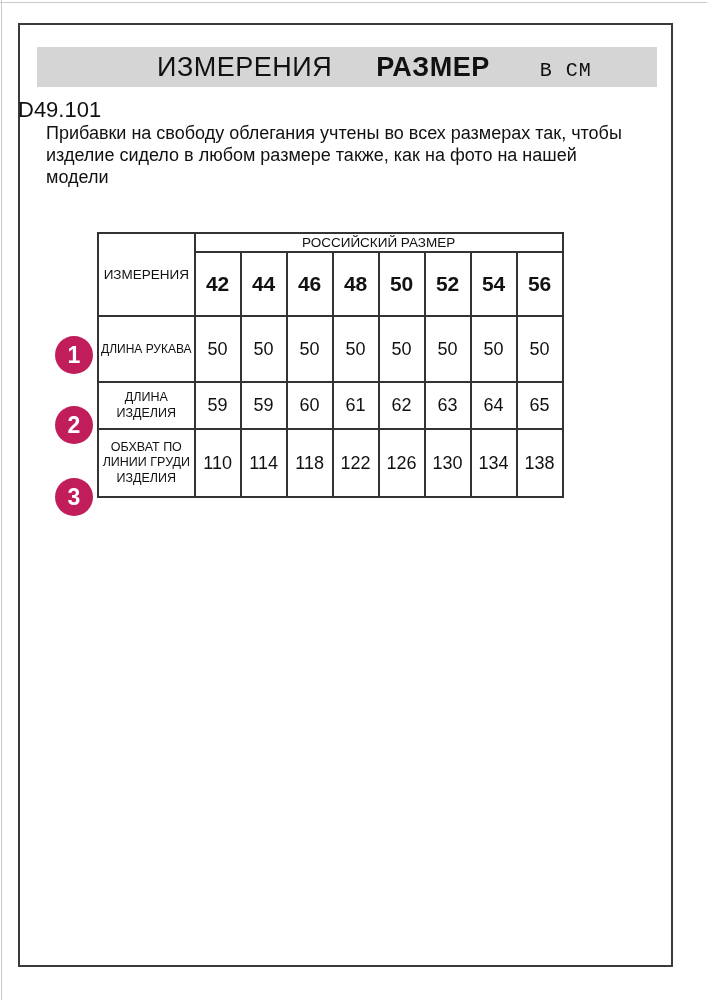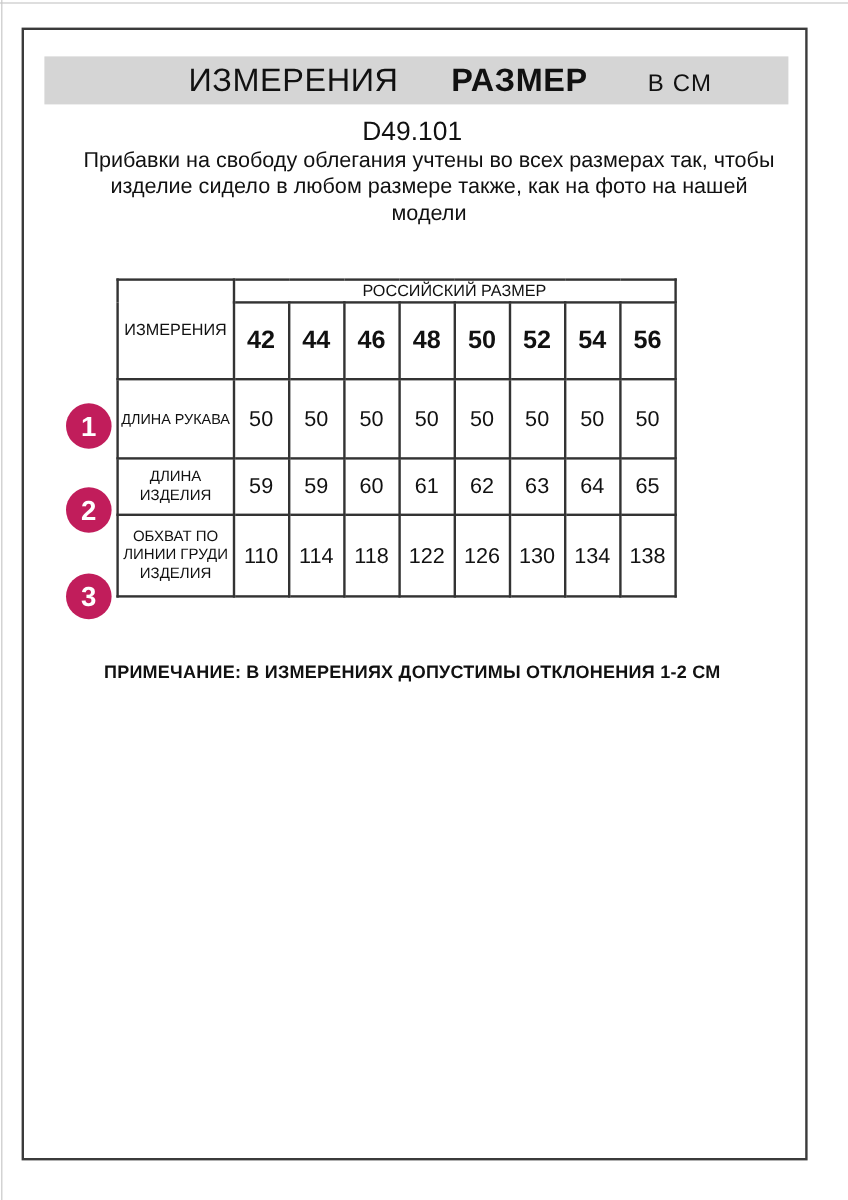--- a/index.html
+++ b/index.html
@@ -26,22 +26,22 @@
   }
   .title-band{
     position:absolute;left:37px;top:47px;width:620px;height:40px;
     background:var(--band);
     display:flex;align-items:baseline;
     padding-left:120px;box-sizing:border-box;padding-top:5px;
     white-space:nowrap;
   }
   .title-measure{font-size:27px;font-weight:400;letter-spacing:.5px;margin-right:44px;}
   .title-product{font-size:27px;font-weight:700;letter-spacing:.5px;margin-right:50px;}
-  .title-unit{font-size:20px;font-weight:400;letter-spacing:1px;}
-  .center-wrap{position:absolute;left:18px;width:651px;text-align:center;}
+  .title-unit{font-size:20px;font-weight:400;letter-spacing:1px;font-family:Liberation Mono, monospace;}
+  .center-wrap{position:absolute;left:18px;width:651px;text-align:left;}
   .product-code{top:97px;font-size:22px;}
   .description{top:122px;font-size:18px;line-height:22px;}
   .description div{white-space:nowrap;padding-left:28px;}
   .note{top:552px;font-size:15px;font-weight:700;letter-spacing:.2px;}
 
   table.size-table{
     position:absolute;left:97px;top:232px;
     border-collapse:collapse;table-layout:fixed;
   }
   table.size-table td{
@@ -140,14 +140,13 @@
       <td class="val">134</td>
       <td class="val">138</td>
     </tr>
   </tbody>
     </table>
 
   <div class="num-circle circle-1">1</div>
   <div class="num-circle circle-2">2</div>
   <div class="num-circle circle-3">3</div>
 
-  <div class="center-wrap note">ПРИМЕЧАНИЕ: В ИЗМЕРЕНИЯХ ДОПУСТИМЫ ОТКЛОНЕНИЯ 1-2 СМ</div>
 </div>
 
 </body></html>

